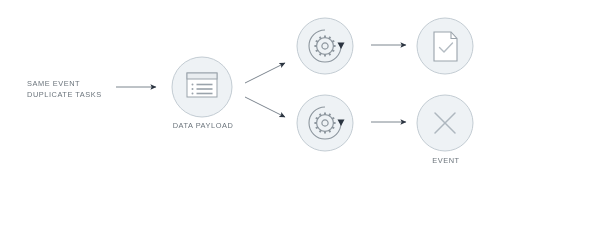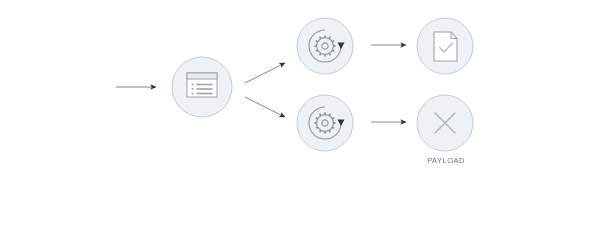--- a/index.html
+++ b/index.html
@@ -168,18 +168,23 @@
 
     <g>
       <circle cx="445" cy="123" r="28" fill="#eef2f5" stroke="#c3ccd3" stroke-width="1"></circle>
       <g>
         <line x1="435" y1="113" x2="455" y2="133" stroke="#aeb7bf" stroke-width="1.5" stroke-linecap="round"></line>
         <line x1="455" y1="113" x2="435" y2="133" stroke="#aeb7bf" stroke-width="1.5" stroke-linecap="round"></line>
       </g>
     </g>
   </svg>
 
+  <div class="node-label label-left lbl-source">
+    <div>SAME EVENT</div>
+    <div>DUPLICATE TASKS</div>
+  </div>
 
+  <div class="node-label lbl-payload">DATA PAYLOAD</div>
 
-  <div class="node-label lbl-result">PAYLOAD</div>
+  <div class="node-label lbl-result">EVENT</div>
 
 
 </div>
 
 </body></html>

